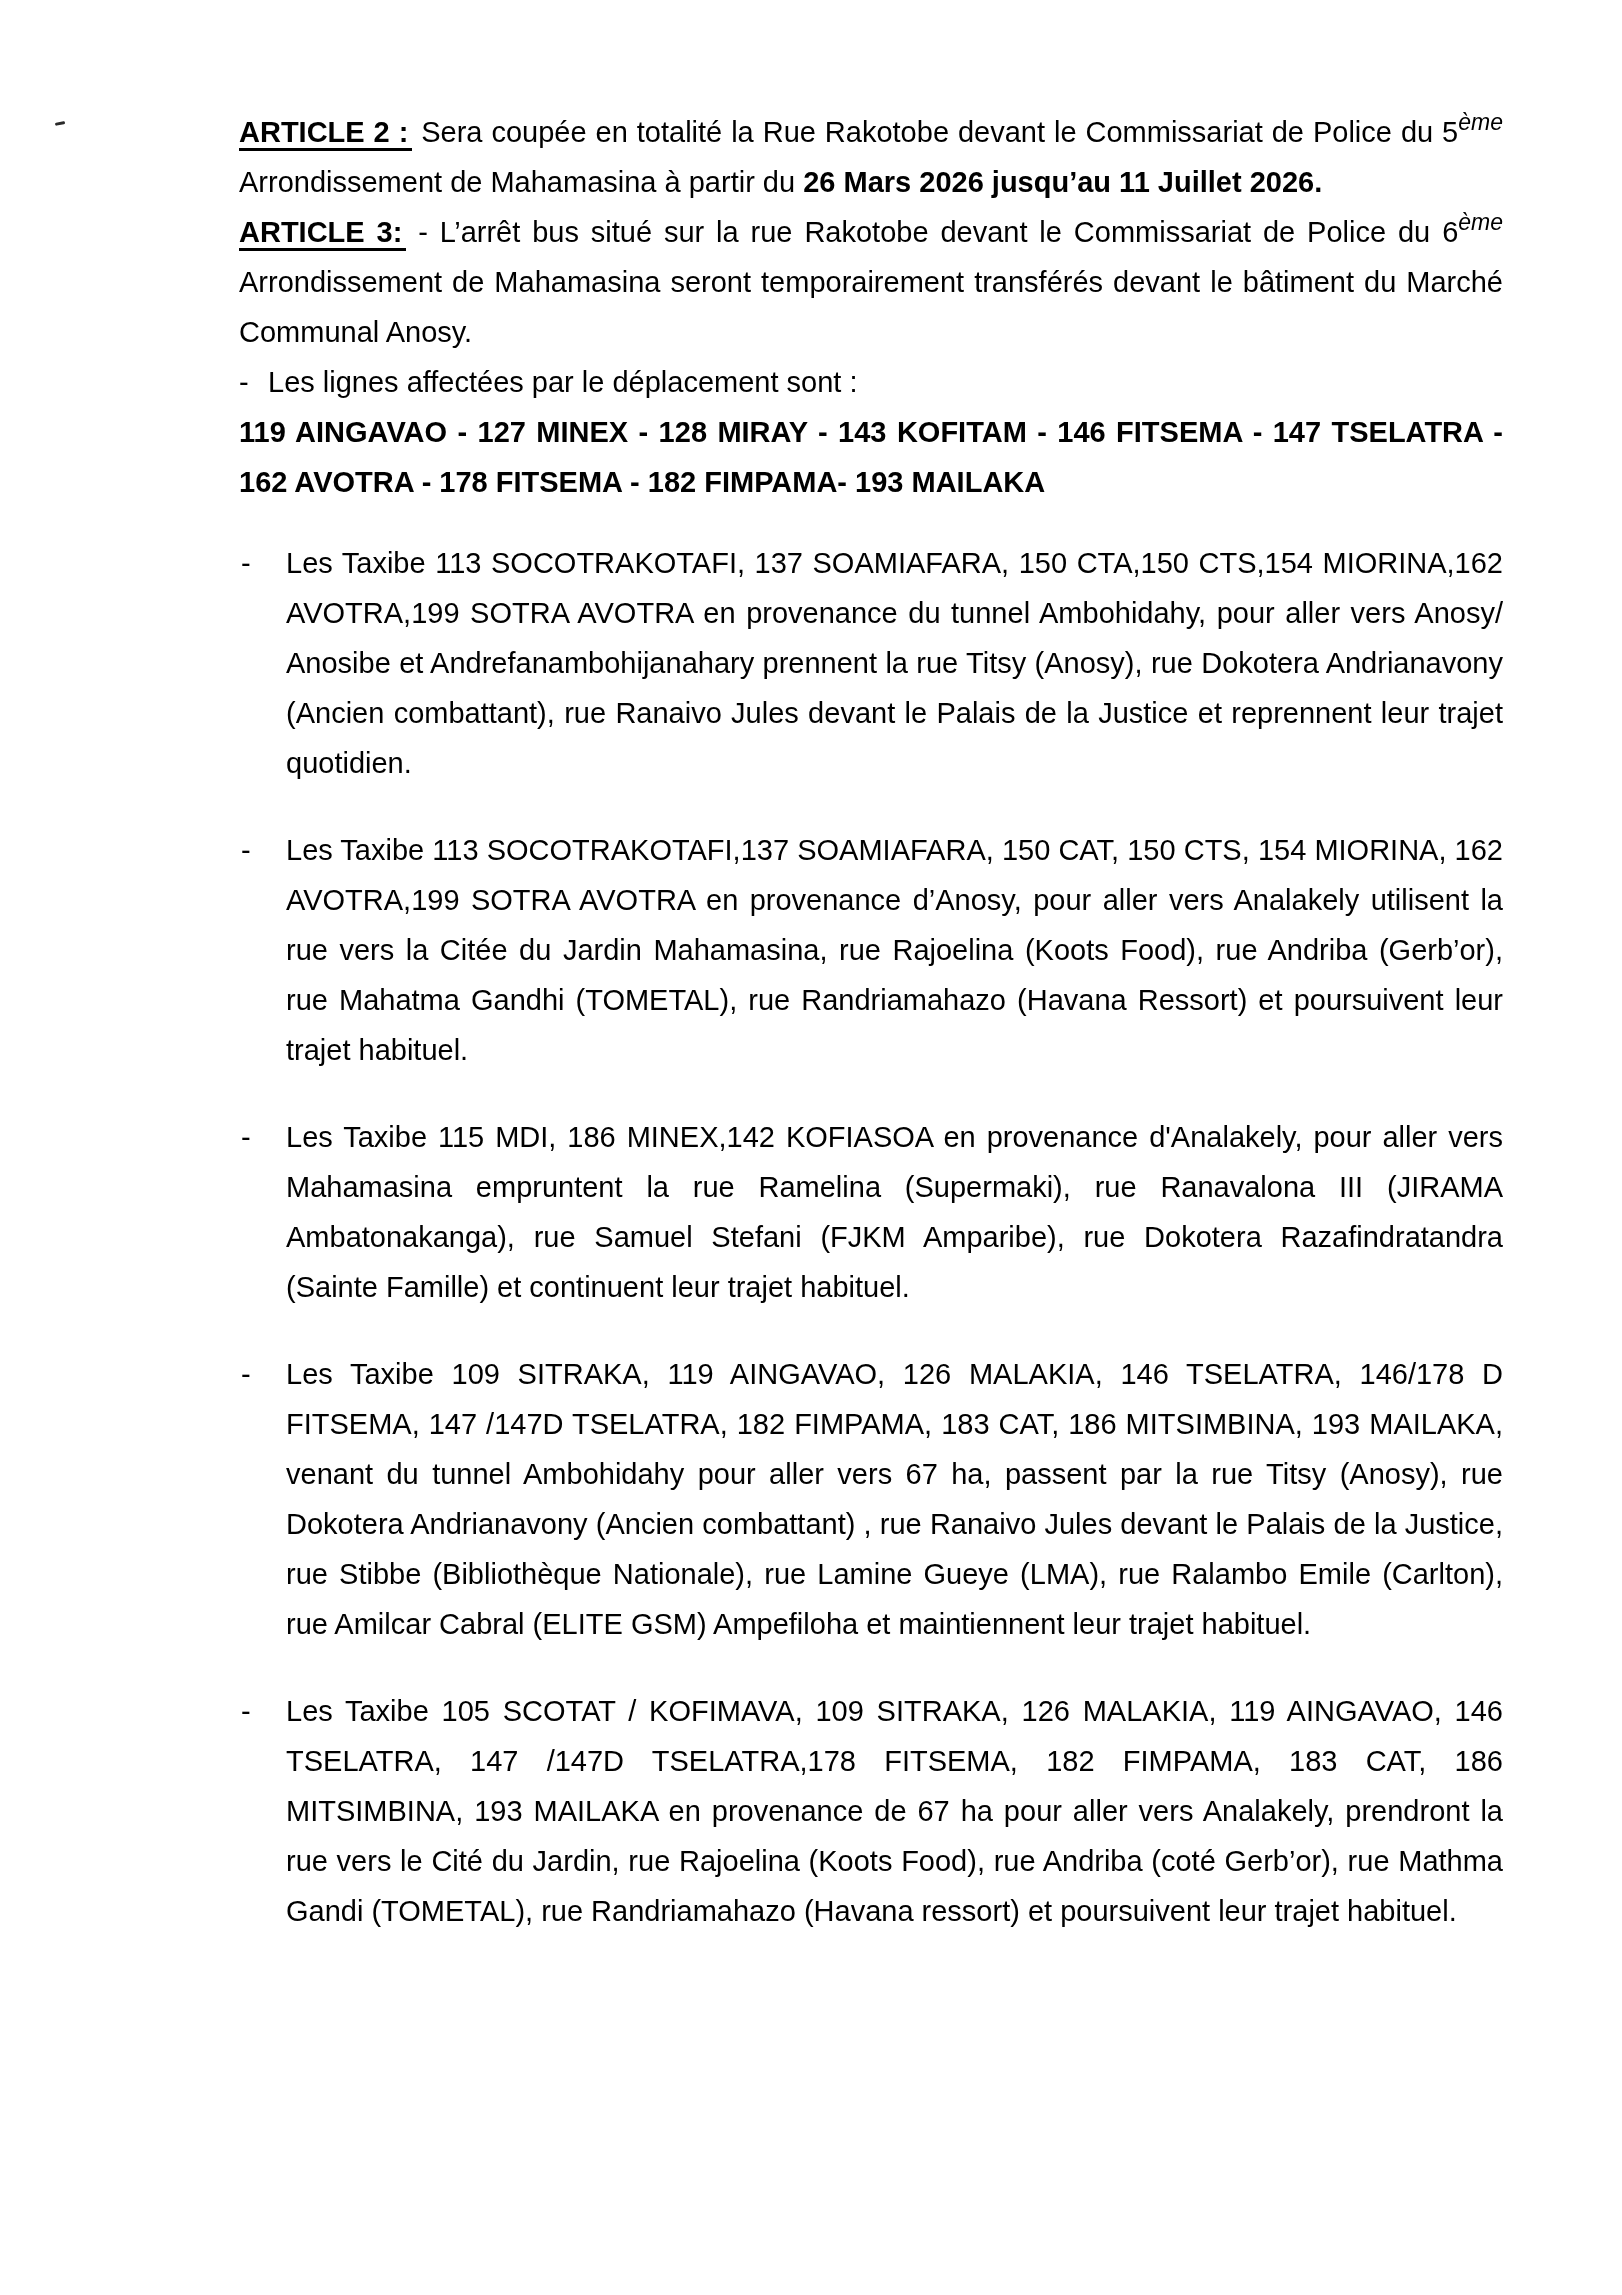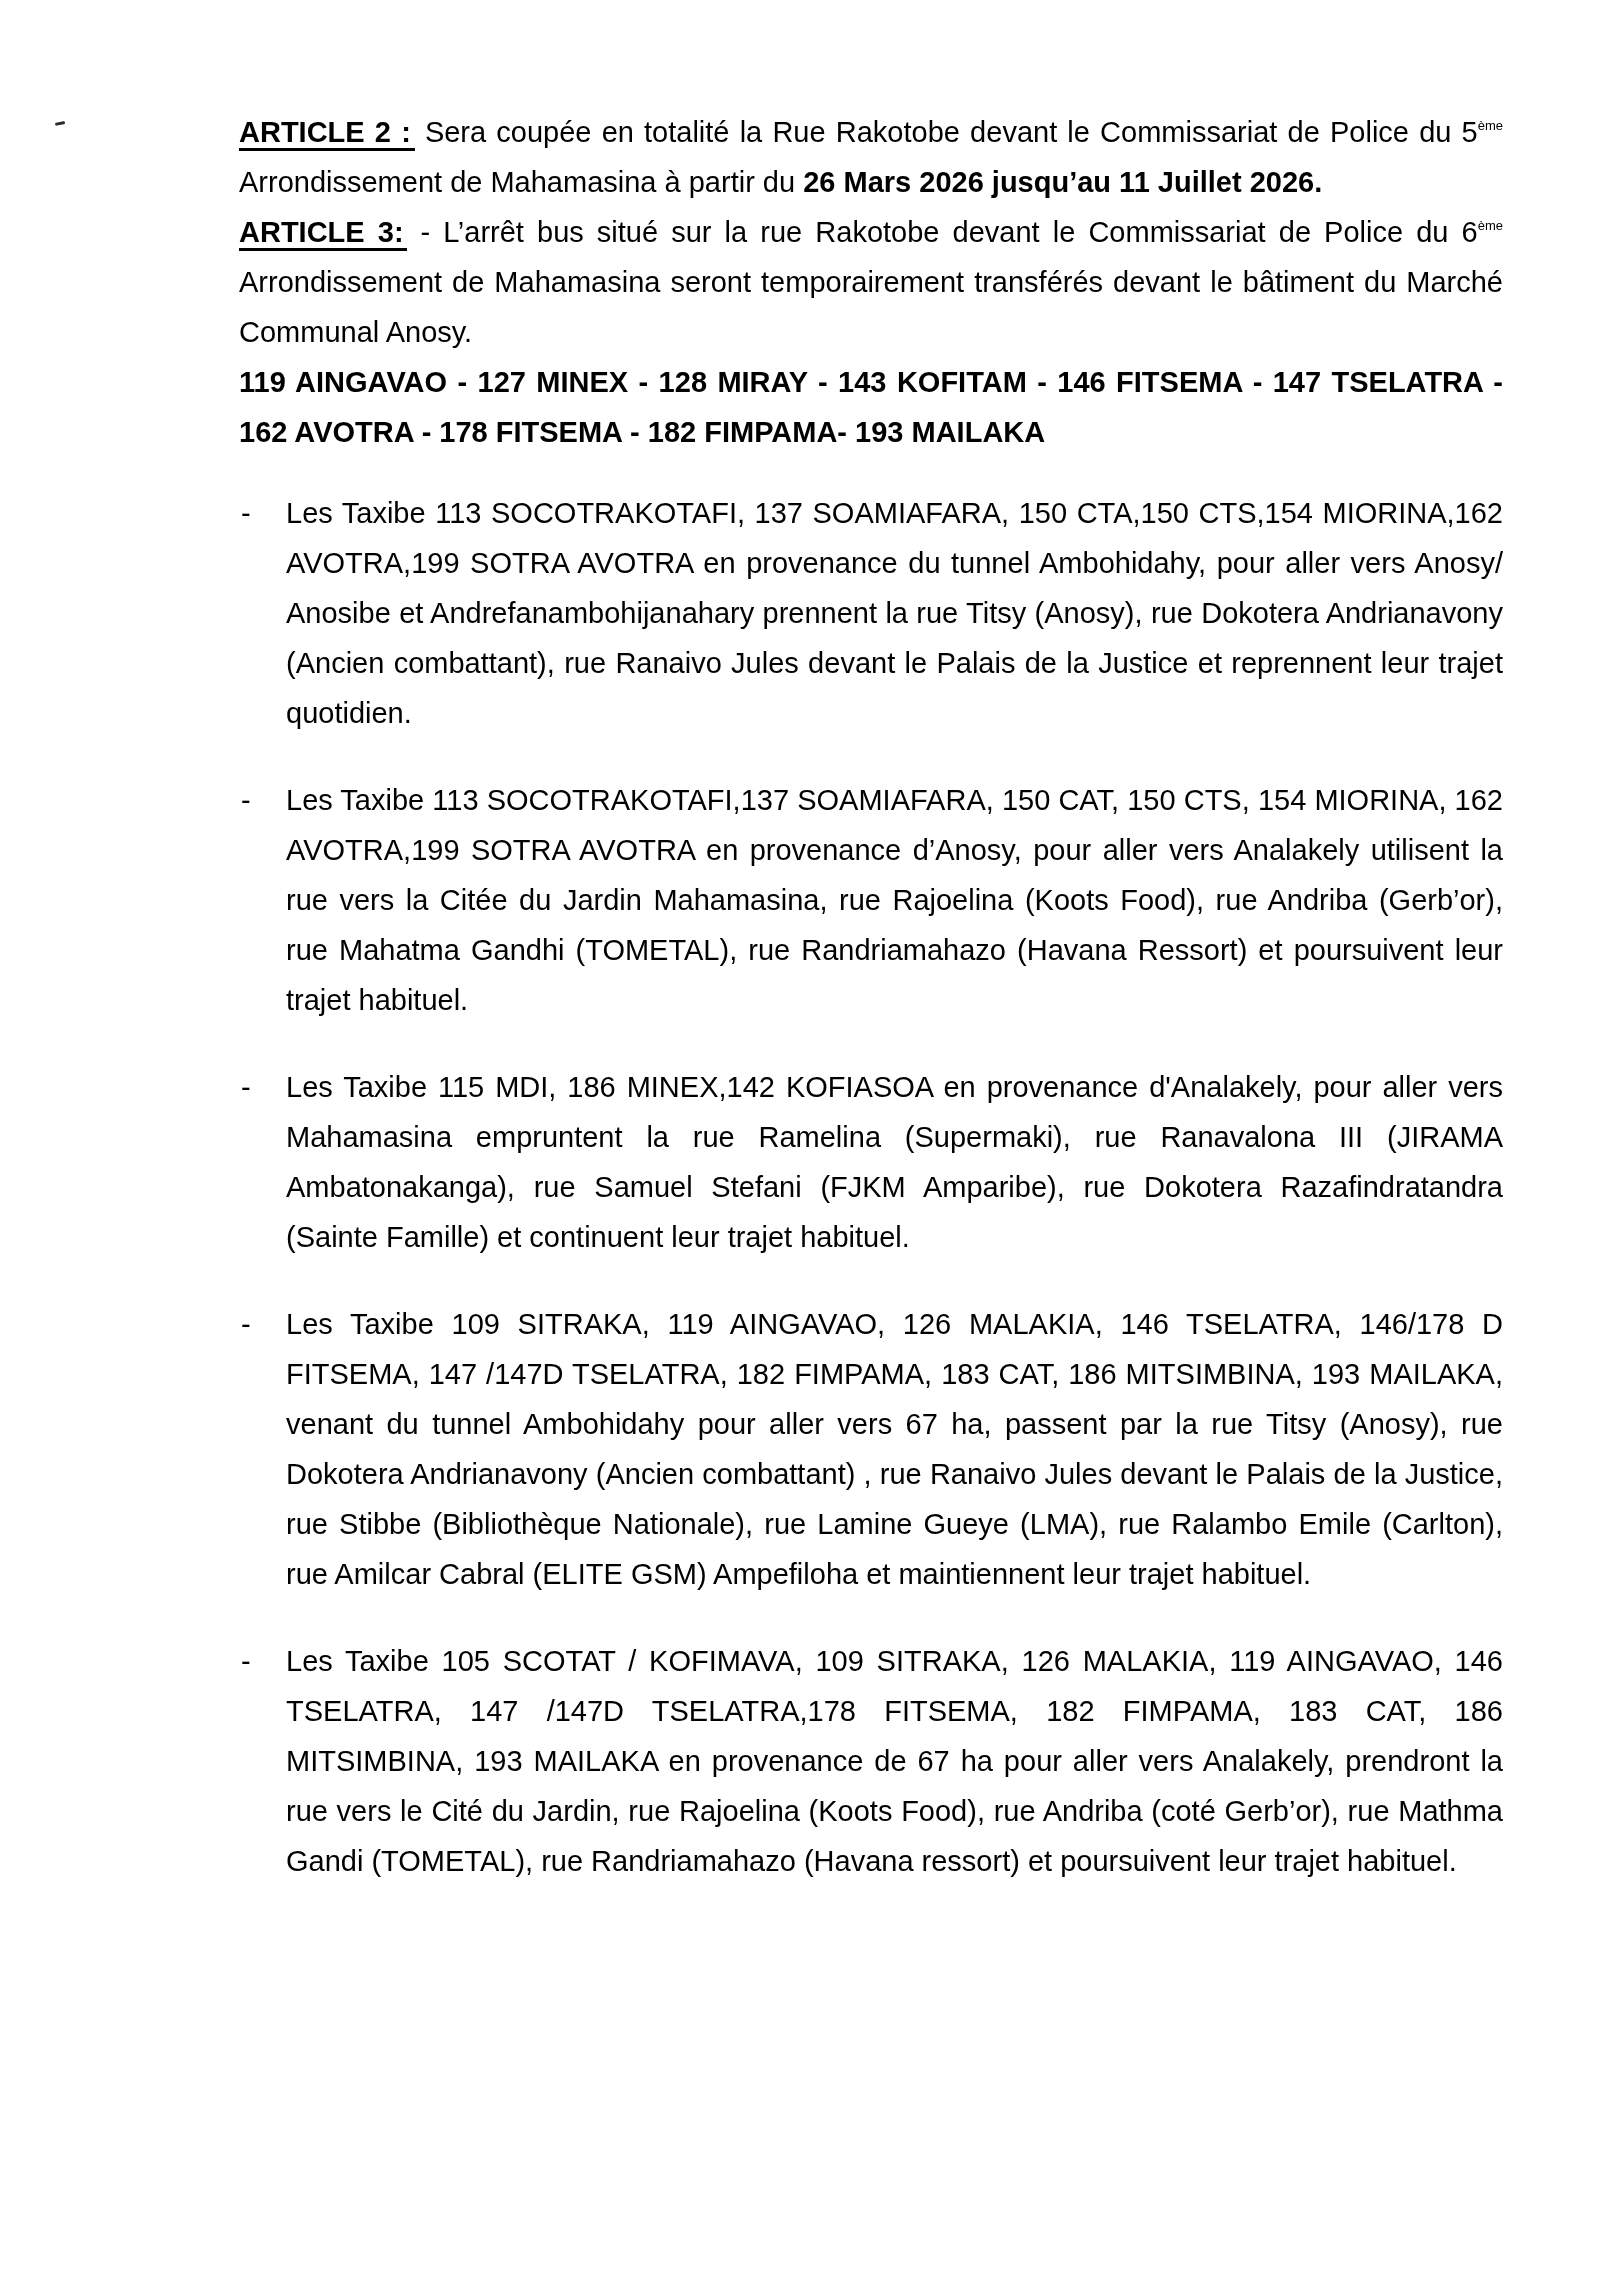--- a/index.html
+++ b/index.html
@@ -26,23 +26,24 @@
     width: 1264px;
   }
   .content p { margin: 0; text-align: justify; }
 
   .article-heading {
     font-weight: bold;
     border-bottom: 3.3px solid #000000;
     padding-right: 3.9px;
   }
   sup.ordinal {
-    font-size: 13px;
+    font-size: 23px;
     vertical-align: 11.8px;
     line-height: 0;
+    font-style: italic;
   }
   .para-article3 { margin-top: 48px; }
 
   .subitem {
     margin-top: 2.6px;
     margin-left: 178px;
     text-align: left !important;
   }
   .subitem .dash-inline {
     display: inline-block;
@@ -100,20 +101,23 @@
       <span>Arrondissement de Mahamasina à partir du</span>
       <b>26 Mars 2026 jusqu’au 11 Juillet 2026.</b>
     </p>
 
     <p class="para-article3">
       <span class="article-heading">ARTICLE 3:</span>
       <span>- L’arrêt bus situé sur la rue Rakotobe devant le Commissariat de Police du 6</span><sup class="ordinal">ème</sup>
       <span>Arrondissement de Mahamasina seront temporairement transférés devant le bâtiment du Marché Communal Anosy.</span>
     </p>
 
+    <p class="subitem">
+      <span class="dash-inline">-</span><span>Les lignes affectées par le déplacement sont :</span>
+    </p>
 
     <p class="affected-lines">119 AINGAVAO - 127 MINEX - 128 MIRAY - 143 KOFITAM - 146 FITSEMA - 147 TSELATRA - 162 AVOTRA - 178 FITSEMA - 182 FIMPAMA- 193 MAILAKA</p>
 
 
     <ul class="deviations">
       <li>
         <span class="dash-marker">-</span>
         <span>Les Taxibe 113 SOCOTRAKOTAFI, 137 SOAMIAFARA, 150 CTA,150 CTS,154 MIORINA,162 AVOTRA,199 SOTRA AVOTRA en provenance du tunnel Ambohidahy, pour aller vers Anosy/ Anosibe et Andrefanambohijanahary prennent la rue Titsy (Anosy), rue Dokotera Andrianavony (Ancien combattant), rue Ranaivo Jules devant le Palais de la Justice et reprennent leur trajet quotidien.</span>
       </li>
       <li>

